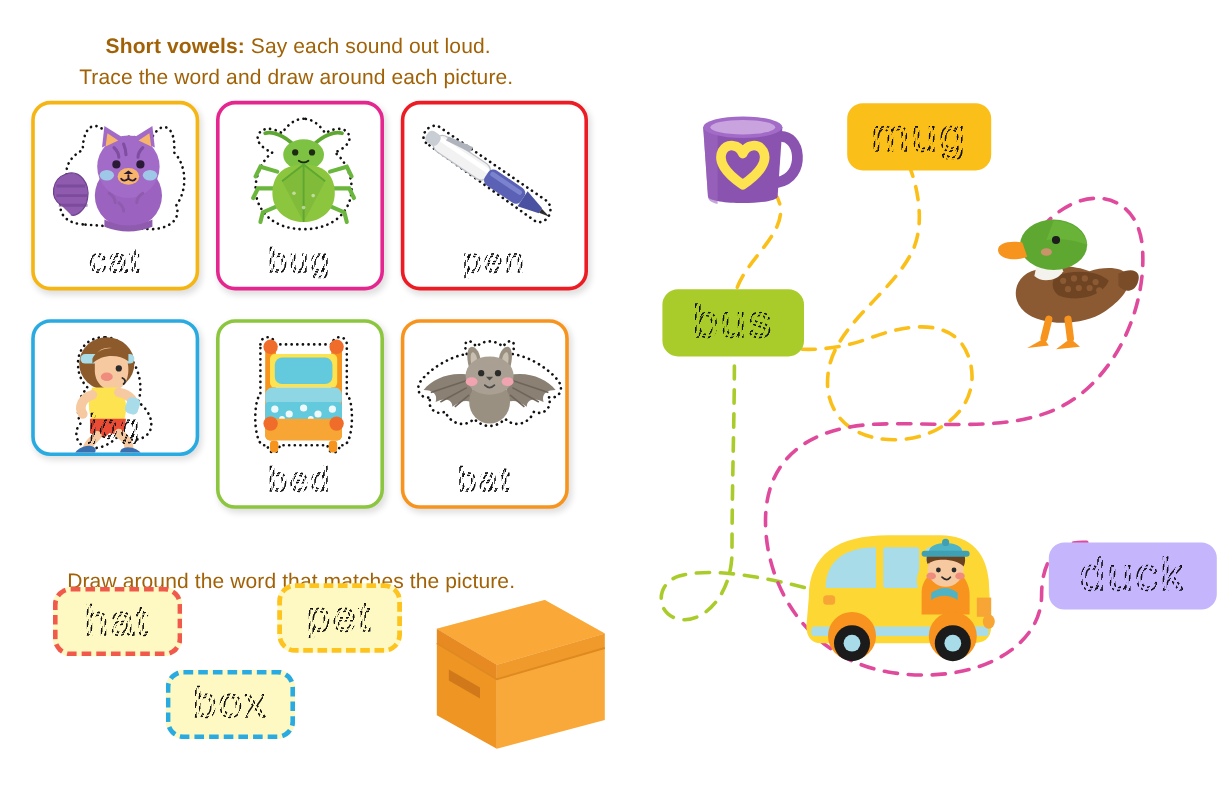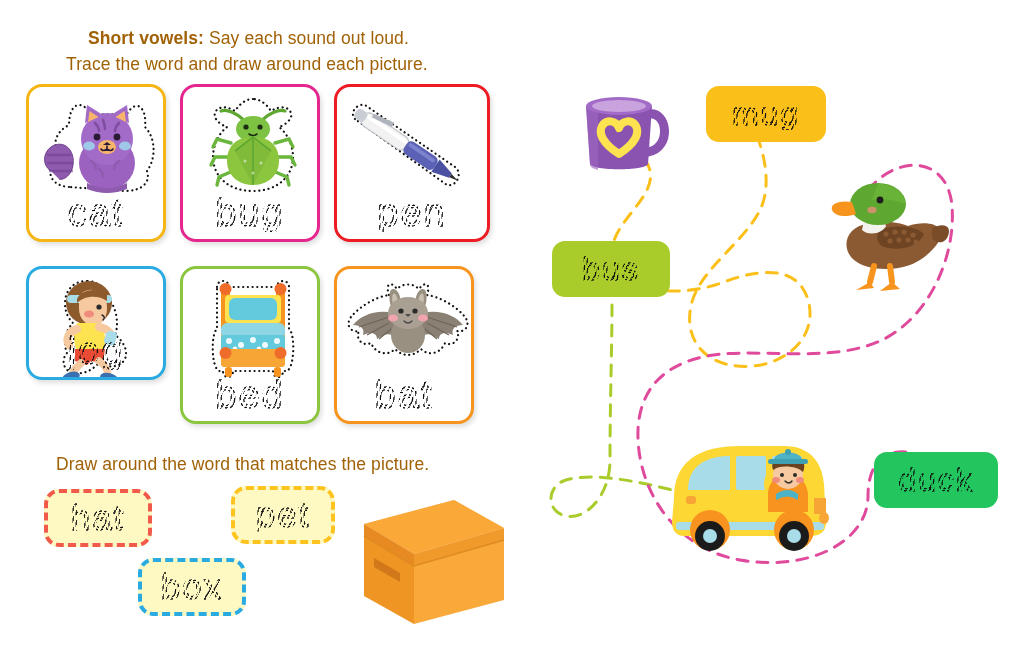--- a/index.html
+++ b/index.html
@@ -36,37 +36,37 @@
   
   .card{
     position:absolute;background:#fff;border-radius:16px;
     border:3.5px solid #ccc;box-sizing:border-box;
     box-shadow:2px 3px 5px rgba(0,0,0,.13);
     overflow:hidden;
   }
   .card .art{position:absolute;left:0;right:0;top:4px;height:108px;}
   .card .word{
     position:absolute;left:0;right:0;bottom:7px;
-    font-size:38px;
+    font-size:28px;
   }
 
   
   .wordbox{
     position:absolute;box-sizing:border-box;border-radius:15px;
     border:4px dashed #f15a4a;background:#fef9c3;
   }
   .wordbox .trace{position:absolute;left:0;right:0;top:50%;
     transform:translateY(-52%);font-size:35px;}
 
   
   .pill{
     position:absolute;border-radius:13px;box-sizing:border-box;
     display:flex;align-items:center;justify-content:center;
   }
-  .pill .trace{font-size:32px;width:100%;}
+  .pill .trace{font-size:38px;width:100%;}
 
   svg{display:block;overflow:visible;}
   .lines{position:absolute;left:0;top:0;width:1024px;height:658px;pointer-events:none;}
 </style>
 </head>
 <body>
 
 <div class="page">
 
   <div class="instr" style="left:88px;top:26px;">
@@ -281,21 +281,21 @@
           <circle cx="78" cy="38" r="2.6" fill="#2b2b2b"></circle>
         <ellipse cx="56" cy="45" rx="5" ry="3.6" fill="#F2A3B0"></ellipse>
         <ellipse cx="86" cy="45" rx="5" ry="3.6" fill="#F2A3B0"></ellipse>
         <path d="M71 44 l-3 -3 h6 Z" fill="#4b4b4b"></path>
         <path d="M67 48 q4 4 8 0" stroke="#4b4b4b" stroke-width="1.5" fill="none" stroke-linecap="round"></path>
       </svg>
     </div>
     <div class="word trace">bat</div>
   </div>
 
-  <div class="instr" style="left:56px;top:452px;">Draw around the word that matches the picture.</div>
+  <div class="instr" style="left:56px;top:472px;">Draw around the word that matches the picture.</div>
 
   <div class="wordbox" style="left:44px;top:489px;width:108px;height:58px;border-color:#F15A4A;">
     <div class="trace">hat</div>
   </div>
   <div class="wordbox" style="left:231px;top:486px;width:104px;height:58px;border-color:#FDC41F;">
     <div class="trace">pet</div>
   </div>
   <div class="wordbox" style="left:138px;top:558px;width:108px;height:58px;border-color:#29ABE2;">
     <div class="trace">box</div>
   </div>
@@ -432,17 +432,17 @@
       <ellipse cx="160" cy="80" rx="5" ry="6" fill="#F7A535"></ellipse>
     </svg>
   </div>
 
   <div class="pill" style="left:706px;top:86px;width:120px;height:56px;background:#FBBF1A;">
     <div class="trace">mug</div>
   </div>
   <div class="pill" style="left:552px;top:241px;width:118px;height:56px;background:#AACC2B;">
     <div class="trace">bus</div>
   </div>
-  <div class="pill" style="left:874px;top:452px;width:124px;height:56px;background:#22c55e;">
+  <div class="pill" style="left:874px;top:452px;width:140px;height:56px;background:#c4b5fd;">
     <div class="trace">duck</div>
   </div>
 
 </div>
 
 </body></html>

